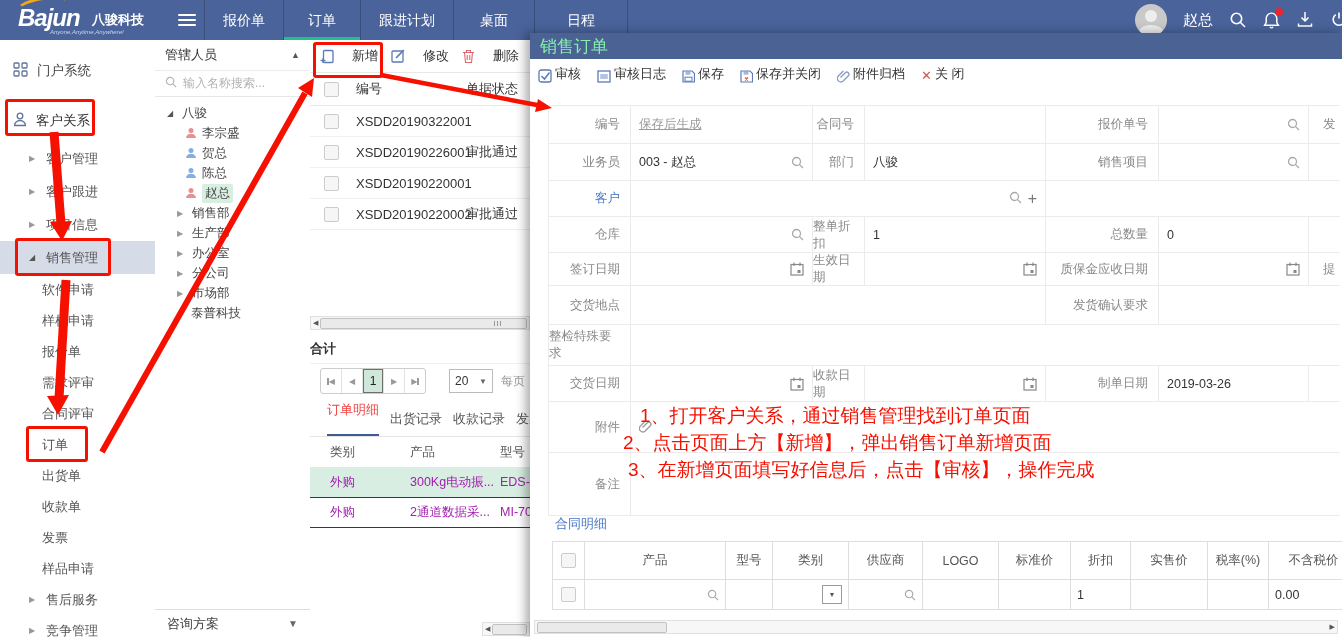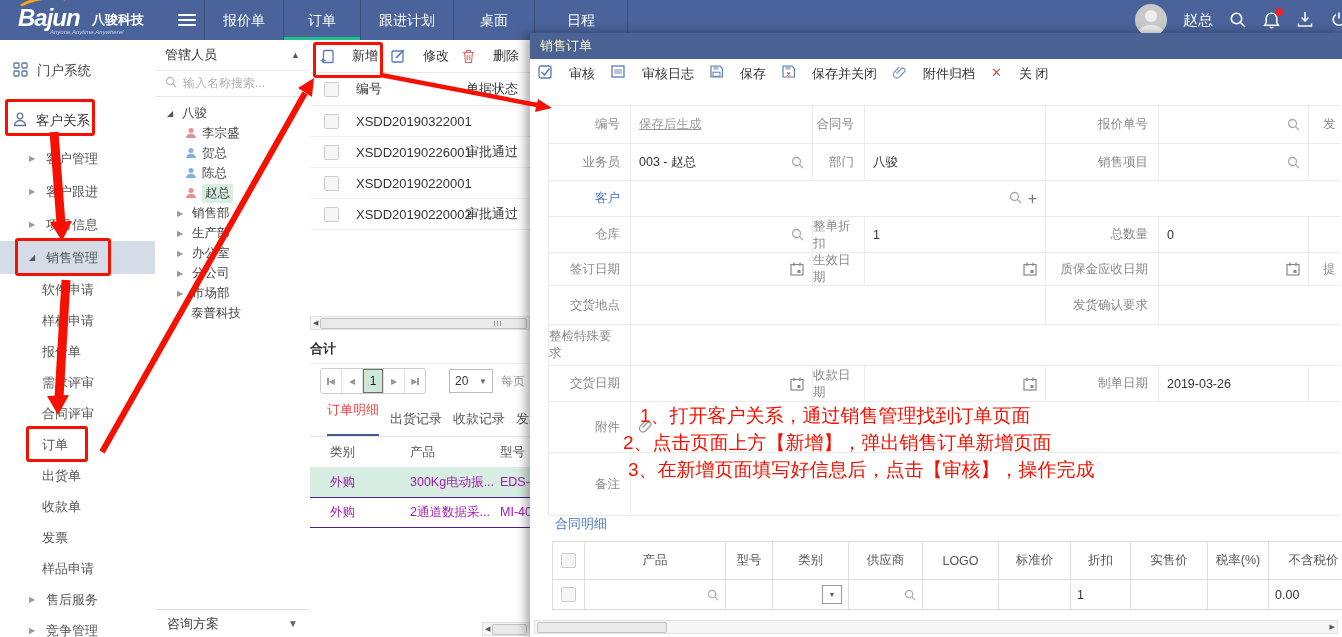--- a/index.html
+++ b/index.html
@@ -79,23 +79,23 @@
   .o-tabs{position:absolute;left:0;top:363px;width:100%;height:34px;display:flex;align-items:flex-end;gap:11px;padding-left:17px;box-sizing:border-box;font-size:13px;color:#555;border-bottom:1px solid #e5e5e5;white-space:nowrap}
   .o-tabs .t{padding-bottom:8px;cursor:pointer}
   .o-tabs .t.act{color:#ef4444;border-bottom:2px solid #3f5c94;padding-bottom:15px}
   .o-dhead,.o-drow{position:absolute;left:0;width:100%;height:30px;display:flex;align-items:center;font-size:12.5px}
   .o-dhead{top:397px;color:#555;border-bottom:1px solid #e8e8e8}
   .o-drow{color:#a21caf;border-bottom:1px solid #4c1d95}
   .o-drow.g{background:#d9eee3}
   .dc1{margin-left:20px;width:80px;flex:none}.dc2{width:90px;flex:none}.dc3{white-space:nowrap}
   
   .dlg{position:absolute;left:530px;top:33px;width:812px;height:604px;background:#fff;box-shadow:-4px 0 10px rgba(0,0,0,.35);z-index:40;overflow:hidden}
-  .dlg-title{height:26px;background:#4a6294;color:#fef9c3;font-size:13px;display:flex;align-items:center;padding-left:10px}
+  .dlg-title{height:26px;background:#4a6294;color:#86efac;font-size:17px;display:flex;align-items:center;padding-left:10px}
   .dlg-tb{height:30px;display:flex;align-items:center;gap:16px;padding-left:8px;font-size:13px;color:#333;white-space:nowrap}
-  .dtb{display:flex;align-items:flex-start;gap:17px;cursor:pointer}
+  .dtb{display:flex;align-items:flex-end;gap:3px;cursor:pointer}
   .xmark{color:#d9534f;font-weight:bold;font-size:13px}
   .frm{position:absolute;left:18px;top:72px;width:792px}
   .fr{display:flex;border-bottom:1px solid #ebebeb;border-left:1px solid #ebebeb;align-items:stretch}
   .fr.first{border-top:1px solid #ebebeb}
   .fl,.fv{display:flex;align-items:center;border-right:1px solid #ebebeb;box-sizing:border-box;font-size:12.5px}
   .fl{color:#8a8a8a;justify-content:flex-end;padding-right:10px;flex:none}
   .fv{color:#333;padding:0 8px;position:relative}
   .wA{width:82px}.vA{width:182px;flex:none}.wB{width:52px}.vB{width:181px;flex:none}
   .wC{width:113px}.vC{width:150px;flex:none}.wD{width:32px;border-right:none;justify-content:flex-start;padding-left:14px}
   .v415{width:415px;flex:none}.v182e{width:182px;border-right:none;flex:none}.vrest{width:710px;border-right:none;flex:none}
@@ -403,21 +403,21 @@
       <span class="dc3">型号</span>
     </div>
     <div class="o-drow g" style="top:427px">
       <span class="dc1">外购</span>
       <span class="dc2">300Kg电动振...</span>
       <span class="dc3">EDS-3</span>
     </div>
     <div class="o-drow" style="top:457px">
       <span class="dc1">外购</span>
       <span class="dc2">2通道数据采...</span>
-      <span class="dc3">MI-40</span>
+      <span class="dc3">MI-70</span>
     </div>
     <div class="hsb" style="left:172px;top:582px;width:46px">
       <span class="larr">◀</span>
       <div class="hnd" style="flex:1;margin-right:2px"></div>
     </div>
   </section>
 
   <section class="dlg">
     <div class="dlg-title">
         <span>销售订单</span>

